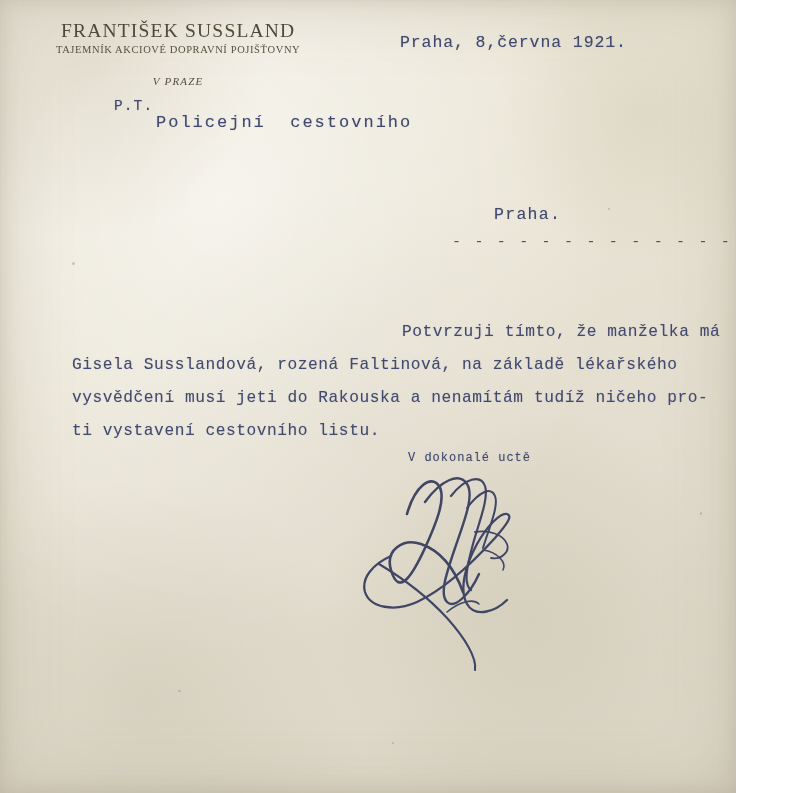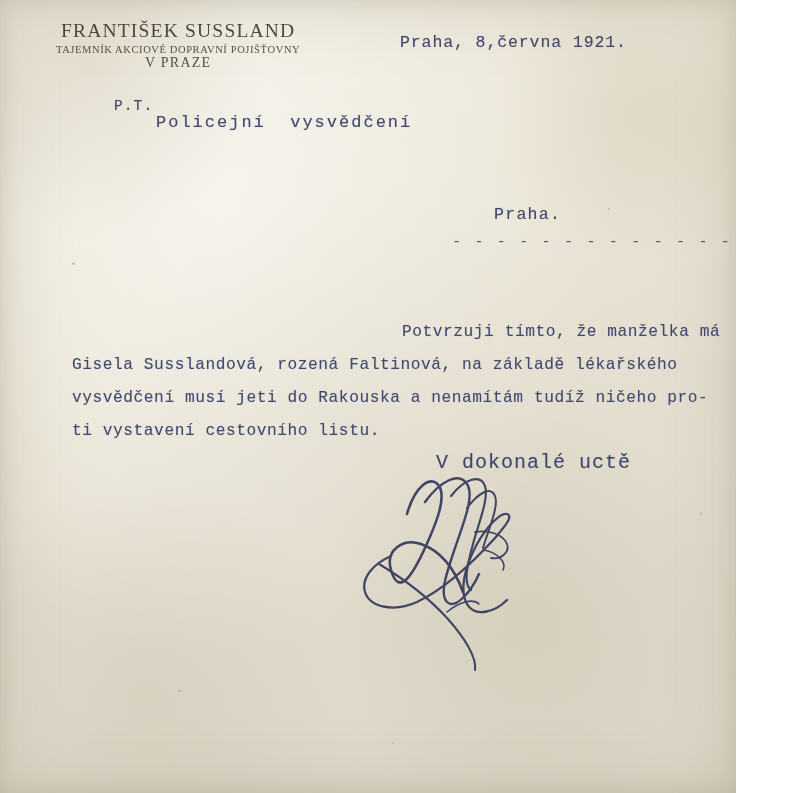--- a/index.html
+++ b/index.html
@@ -71,25 +71,26 @@
   .lh-sub {
     font-family: "Liberation Serif", serif;
     font-size: 10.5px;
     letter-spacing: 0.6px;
     color: #55503f;
     margin-top: 2px;
     white-space: nowrap;
   }
   .lh-city {
     font-family: "Liberation Serif", serif;
-    font-size: 14px;
+    font-size: 11px;
     letter-spacing: 1.2px;
     color: #55503f;
-    margin-top: 0;
+    margin-top: 20px;
     white-space: nowrap;
+    font-style: italic;
   }
 
   
   .tw {
     position: absolute;
     font-family: "Liberation Mono", "DejaVu Sans Mono", monospace;
     color: #41486e;
     white-space: pre;
     letter-spacing: 0.9px;
     text-shadow: 0 0 1px rgba(70,80,120,0.35);
@@ -120,21 +121,21 @@
   .body-line {
     font-family: "Liberation Mono", "DejaVu Sans Mono", monospace;
     font-size: 16.2px;
     color: #434a70;
     letter-spacing: 0.55px;
     line-height: 33px;
     white-space: pre;
     text-shadow: 0 0 1px rgba(70,80,120,0.30);
   }
 
-  .tw-closing { left: 436px; top: 451px; font-size: 20px; letter-spacing: 1.0px; }
+  .tw-closing { left: 408px; top: 451px; font-size: 12px; letter-spacing: 1.0px; }
 
   
   .signature {
     position: absolute;
     left: 355px;
     top: 452px;
     width: 220px;
     height: 230px;
     pointer-events: none;
   }
@@ -162,21 +163,21 @@
 
     <div class="letterhead">
       <div class="lh-name">FRANTIŠEK SUSSLAND</div>
       <div class="lh-sub">TAJEMNÍK AKCIOVÉ DOPRAVNÍ POJIŠŤOVNY</div>
       <div class="lh-city">V PRAZE</div>
     </div>
 
     <div class="tw tw-date">Praha, 8,června 1921.</div>
 
     <div class="tw tw-pt">P.T.</div>
-    <div class="tw tw-addr1">Policejní  vysvědčení</div>
+    <div class="tw tw-addr1">Policejní  cestovního</div>
     <div class="tw tw-city">Praha.</div>
     <div class="rule">- - - - - - - - - - - - -</div>
 
     <div class="body-block">
       <div class="body-line" style="text-indent:330px;margin-top:20px;">Potvrzuji tímto, že manželka má</div>
       <div class="body-line">Gisela Susslandová, rozená Faltinová, na základě lékařského</div>
       <div class="body-line">vysvědčení musí jeti do Rakouska a nenamítám tudíž ničeho pro-</div>
       <div class="body-line">ti vystavení cestovního listu.</div>
     </div>
 

